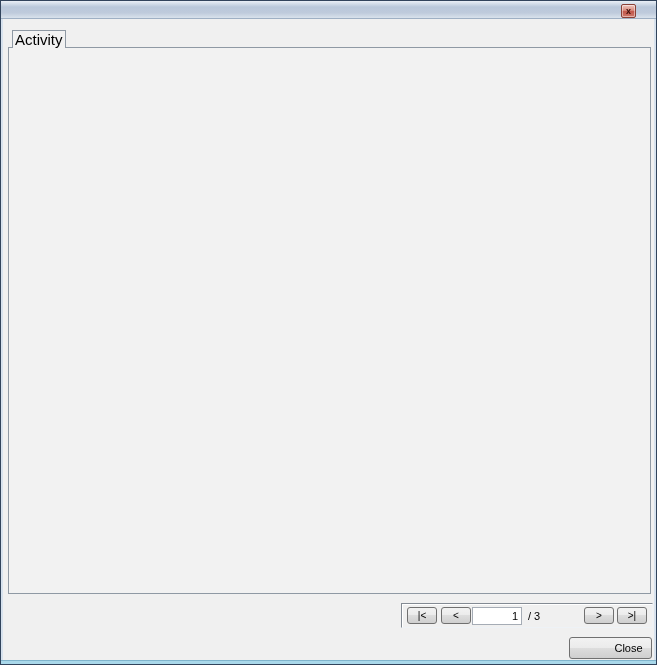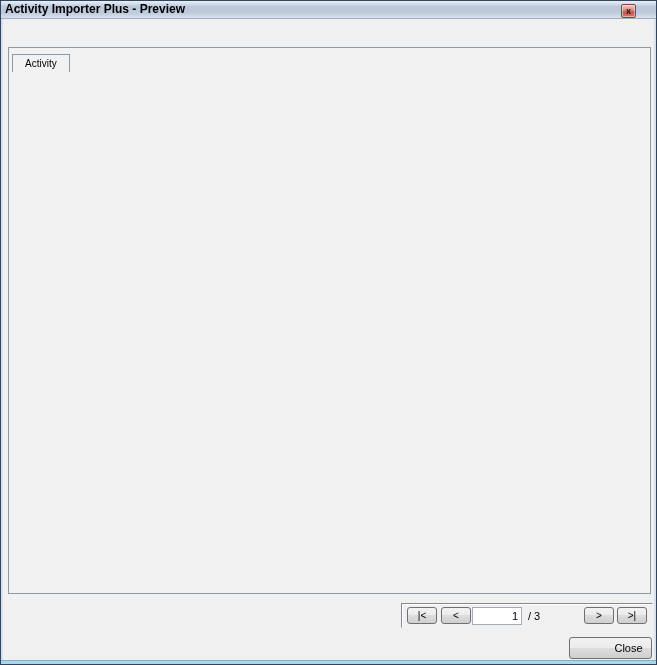--- a/index.html
+++ b/index.html
@@ -35,24 +35,24 @@
     background:#f0f0f0;
   }
   .bottom-strip {
     position:absolute; left:0; right:0; bottom:0; height:4px;
     background:#a9d8ea; border-top:1px solid #7fb4cc;
   }
 
   
   .tab {
     position:absolute; left:11px; top:29px; height:18px;
-    padding:0 12px; line-height:17px; font-size:10px;
+    padding:0 2px; line-height:17px; font-size:15px;
     background:#f2f2f2;
     border:1px solid #8f99a4; border-bottom:none;
-    z-index:2; cursor:default;margin-top:24px;
+    z-index:2; cursor:default;
   }
   .tabpage {
     position:absolute; left:7px; top:46px; width:643px; height:547px;
     background:#f2f2f2; border:1px solid #8f99a4; z-index:1;
   }
 
   .lbl {
     position:absolute; font-size:11px; color:#000; height:18px; line-height:18px;
     white-space:nowrap;
   }
@@ -95,21 +95,20 @@
   }
 </style>
 </head>
 <body>
 
 <div class="window">
 
   <div class="client"></div>
 
   <div class="titlebar">
-    <span>Activity Importer Plus - Preview</span>
     <span class="close-icon">x</span>
   </div>
 
   <div class="tab">Activity</div>
   <div class="tabpage"></div>
 
   <div class="lbl r" style="left:20px; top:57px; width:72px;">ID</div>
   <input class="tb" style="left: 97px; top: 57px; width: 169px;" value="23130">
 
   <div class="lbl r" style="left:15px; top:81px; width:77px;">Activity Type</div>

